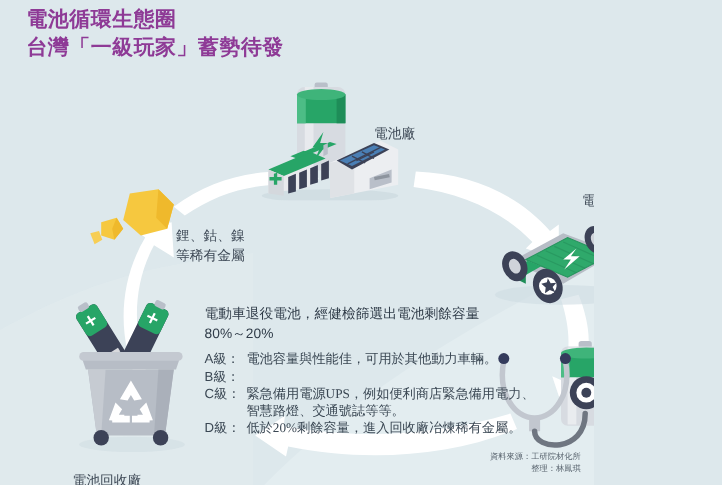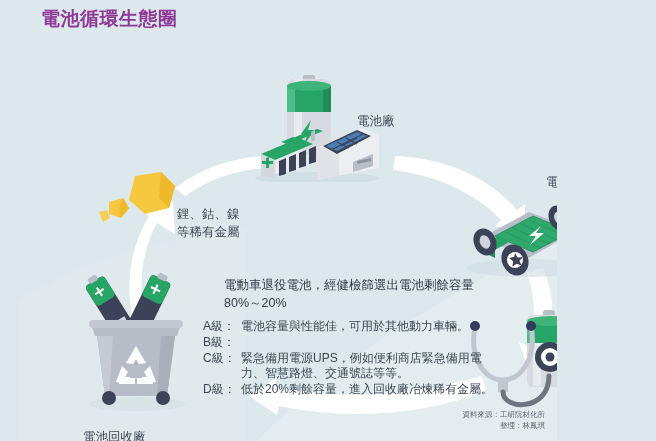--- a/index.html
+++ b/index.html
@@ -2,39 +2,39 @@
 <html><head>
 <meta charset="utf-8">
 <style>
   html,body{margin:0;padding:0;}
   body{
     width:656px;height:441px;overflow:hidden;
     background:#dde8ec;
     font-family:"Liberation Sans","DejaVu Sans",sans-serif;
     position:relative;
   }
-  #stage{position:absolute;left:17px;top:0;width:540px;height:441px;overflow:hidden;}
+  #stage{position:absolute;left:0;top:0;width:540px;height:441px;overflow:hidden;}
   .bg-sweep{position:absolute;inset:0;}
   .title{position:absolute;left:24px;top:6px;z-index:30;}
   .title div{
     color:#8e3a96;font-weight:bold;font-size:19px;line-height:25px;
     letter-spacing:.5px;white-space:nowrap;
   }
   .node-label{
     position:absolute;z-index:26;color:#3f4a57;font-size:12.5px;
     line-height:17px;white-space:nowrap;font-weight:normal;margin-top:15px;
   }
   .label-metals{line-height:18px;}
   .center-block{position:absolute;left:186px;top:276px;z-index:28;width:300px;}
-  .center-head{color:#2f3b48;font-size:12.5px;line-height:18px;margin-left:21px;}
+  .center-head{color:#2f3b48;font-size:12.5px;line-height:18px;}
   .center-head .pct{display:block;}
   .grades{margin-top:7px;}
   .grade-row{display:flex;color:#3a4753;font-size:12px;line-height:15px;margin-bottom:1px;}
   .grade-key{width:38px;flex:0 0 38px;}
-  .grade-val{flex:1 1 auto;}
+  .grade-val{flex:1 1 auto;font-family:Liberation Serif, serif;}
   .credit{position:absolute;right:12px;bottom:10px;z-index:28;text-align:right;color:#5b6670;font-size:7.5px;line-height:11px;}
   svg{display:block;}
   .art{position:absolute;z-index:20;}
 </style>
 </head>
 <body>
 
 <div id="stage">
 
   <svg class="bg-sweep" width="656" height="441" viewBox="0 0 656 441">
@@ -58,20 +58,21 @@
       <path d="M430 330 C368 356, 290 360, 222 346 L220 355 L192 336 L219 318 L218 327
                C284 340, 358 336, 424 316 Z"></path>
 
       <path d="M86 290 C66 246, 68 196, 92 156 L84 150 L116 142 L118 174 L100 163
                C80 200, 80 244, 96 286 Z"></path>
     </g>
   </svg>
 
   <div class="title">
     <div>電池循環生態圈</div>
+    <div>台灣「一級玩家」蓄勢待發</div>
   </div>
 
   <svg class="art" style="left:236px;top:62px;" width="130" height="120" viewBox="0 0 130 120">
 
     <g>
       <rect x="50" y="13" width="12" height="6" rx="2" fill="#b9bfc9"></rect>
       <rect x="34" y="17" width="44" height="76" rx="7" fill="#d7dbe1"></rect>
       <path d="M41 17 h8 v76 h-8 z" fill="#eceef1" opacity="0.8"></path>
       <path d="M34 24 h44 v26 h-44 z" fill="#27a567"></path>
       <path d="M34 24 h8 v26 h-8 z" fill="#4cbd86"></path>

